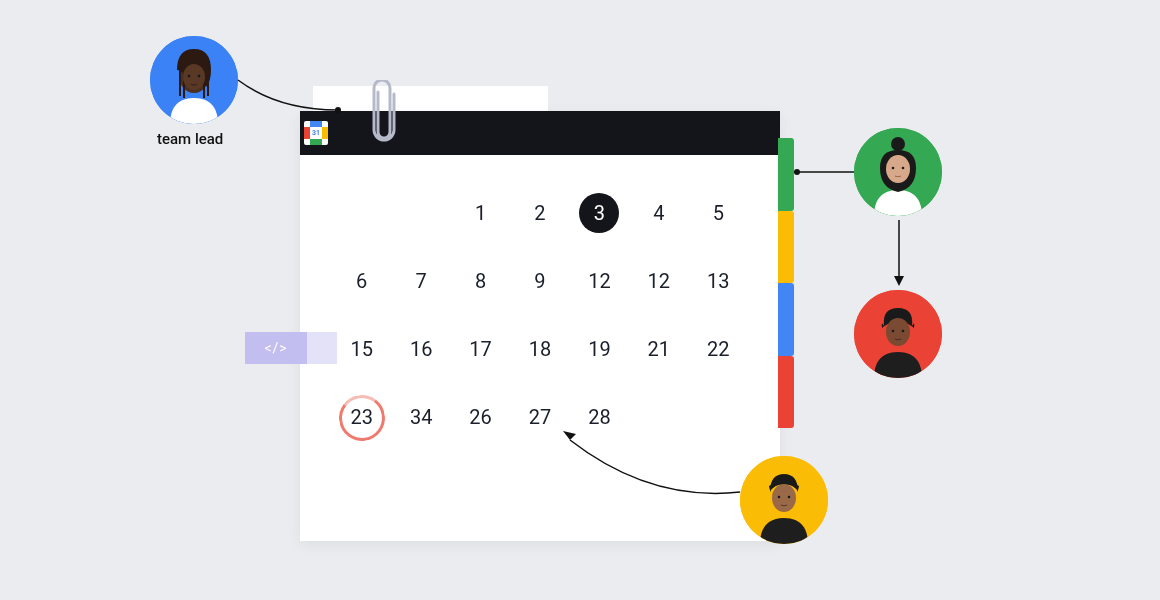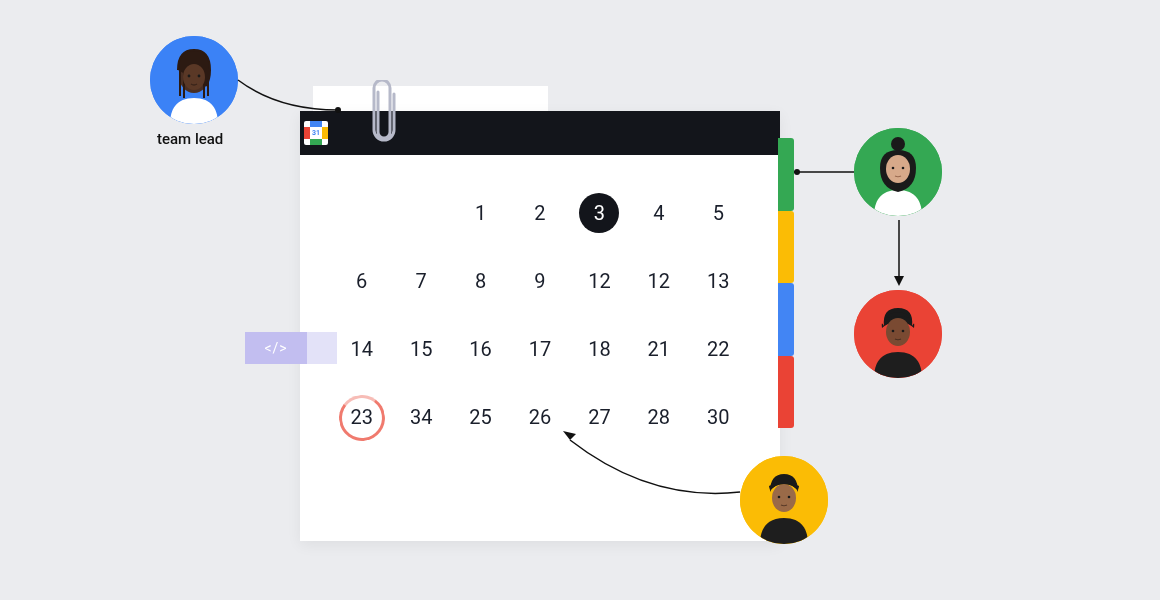--- a/index.html
+++ b/index.html
@@ -206,60 +206,54 @@
       <div class="day">
         <span>12</span>
       </div>
       <div class="day">
         <span>12</span>
       </div>
       <div class="day">
         <span>13</span>
       </div>
       <div class="day">
-        <span>14</span>
-      </div>
-      <div class="day">
         <span>15</span>
       </div>
       <div class="day">
         <span>16</span>
       </div>
       <div class="day">
         <span>17</span>
       </div>
       <div class="day">
         <span>18</span>
+      </div>
+      <div class="day">
+        <span>19</span>
       </div>
       <div class="day">
         <span>21</span>
       </div>
       <div class="day">
         <span>22</span>
       </div>
       <div class="day circled">
         <span>23</span>
       </div>
       <div class="day">
         <span>34</span>
       </div>
       <div class="day">
-        <span>25</span>
-      </div>
-      <div class="day">
         <span>26</span>
       </div>
       <div class="day">
         <span>27</span>
       </div>
       <div class="day">
         <span>28</span>
-      </div>
-      <div class="day">
-        <span>30</span>
       </div>
     </div>
 </div>
 
 <div class="tabs">
   <div class="tab g"></div>
   <div class="tab y"></div>
   <div class="tab b"></div>
   <div class="tab r"></div>
 </div>

